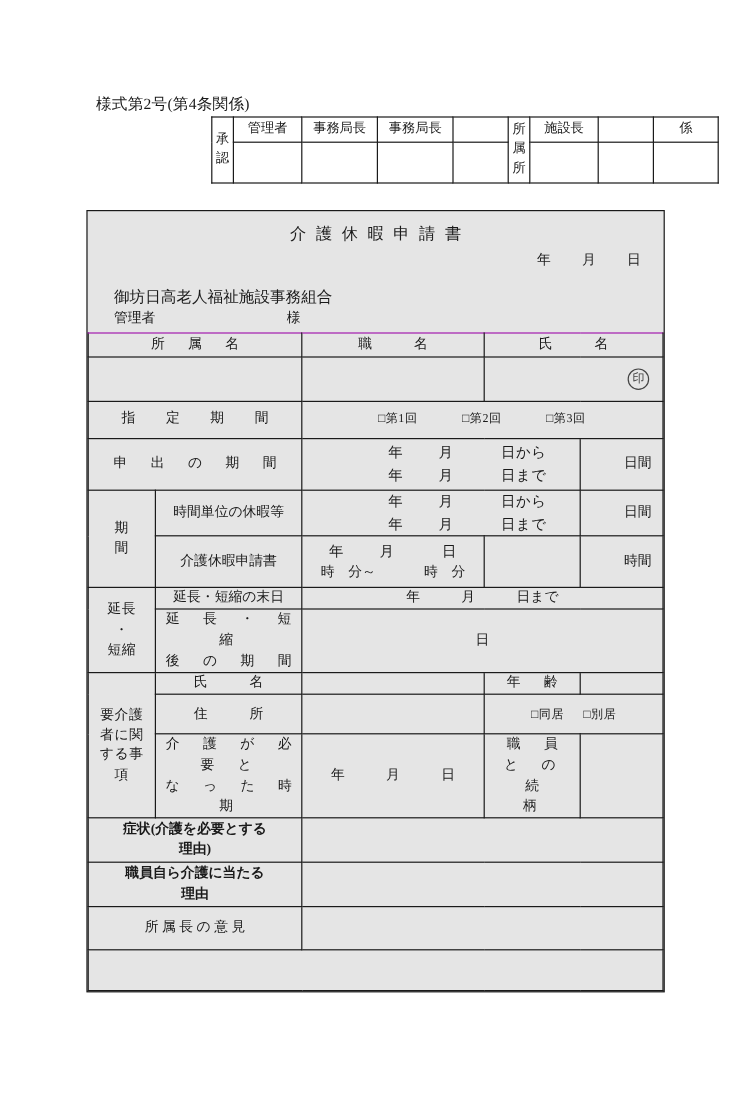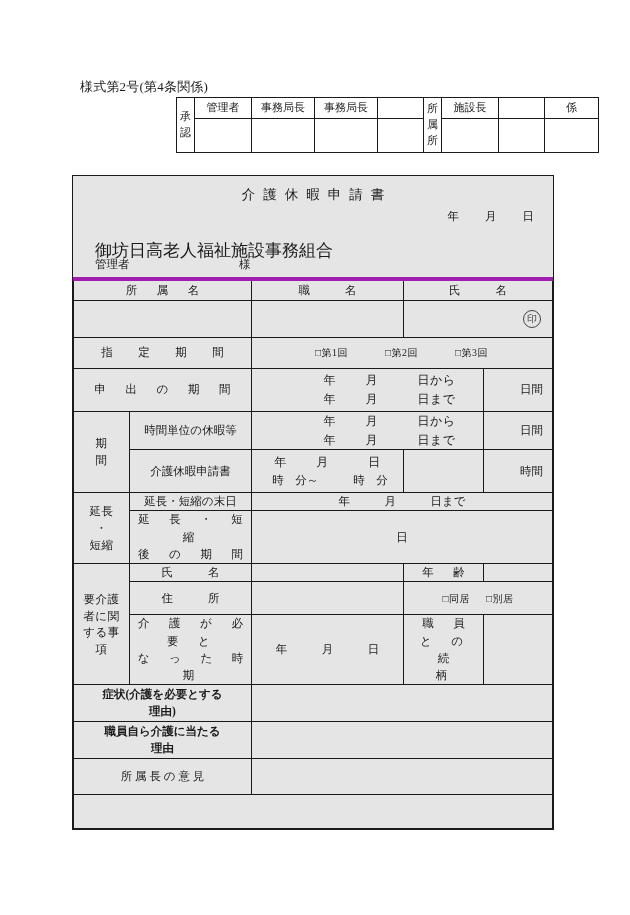--- a/index.html
+++ b/index.html
@@ -92,21 +92,21 @@
     right: 18px;
     top: 33px;
     font-size: 11.5px;
     letter-spacing: 1px;
     white-space: nowrap;
   }
   .addressee-org {
     position: absolute;
     left: 22px;
     top: 63px;
-    font-size: 17px;
+    font-size: 13px;
     white-space: nowrap;
   }
   .addressee-role {
     position: absolute;
     left: 22px;
     top: 81px;
     font-size: 11.5px;
     white-space: nowrap;
   }
   .addressee-sama {
@@ -123,21 +123,21 @@
     width: 100%;
   }
   .grid td {
     border: 1px solid #1a1a1a;
     font-size: 11.5px;
     padding: 0;
     vertical-align: middle;
     text-align: center;
     line-height: 1.5;
   }
-  .grid tr.first-row td { border-top: 4px solid #a21caf; }
+  .grid tr.first-row td { border-top: 1px solid #a21caf; }
 
   .spread {
     display: block;
     letter-spacing: 7px;
     text-indent: 7px;
   }
   .spread-s {
     display: block;
     letter-spacing: 4px;
     text-indent: 4px;
@@ -181,21 +181,21 @@
   }
   .ymd2 .y { display: inline-block; width: 42px; text-align: left; }
   .ymd2 .m { display: inline-block; width: 52px; text-align: left; }
 
   .time-line {
     display: block;
     font-size: 11.5px;
     line-height: 1.55;
   }
   .time-line .t1 { display: inline-block; width: 30px; text-align: left; }
-  .time-line .t2 { display: inline-block; width: 56px; text-align: center; }
+  .time-line .t2 { display: inline-block; width: 56px; text-align: left; }
 
   .lead-gap { display: inline-block; width: 44px; }
 
   .left-label {
     text-align: left;
     padding-left: 8px;
     font-weight: bold;
   }
 </style>
 </head>

